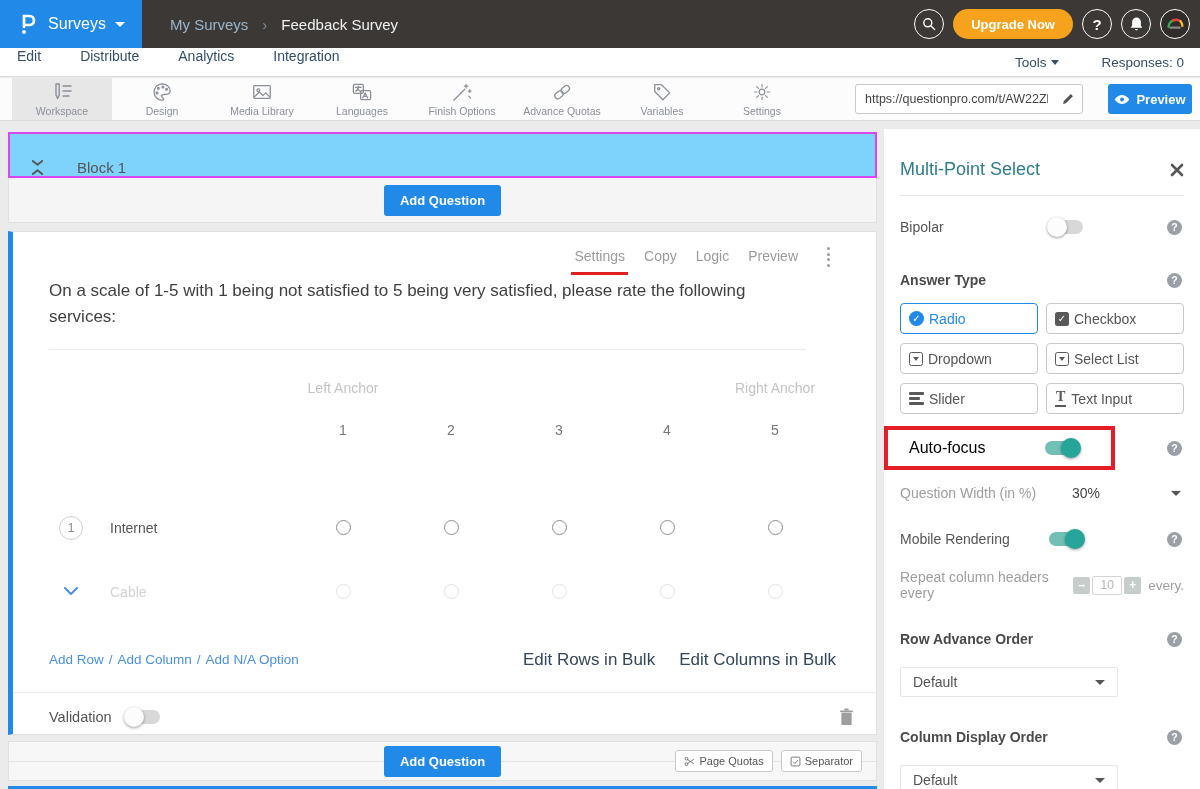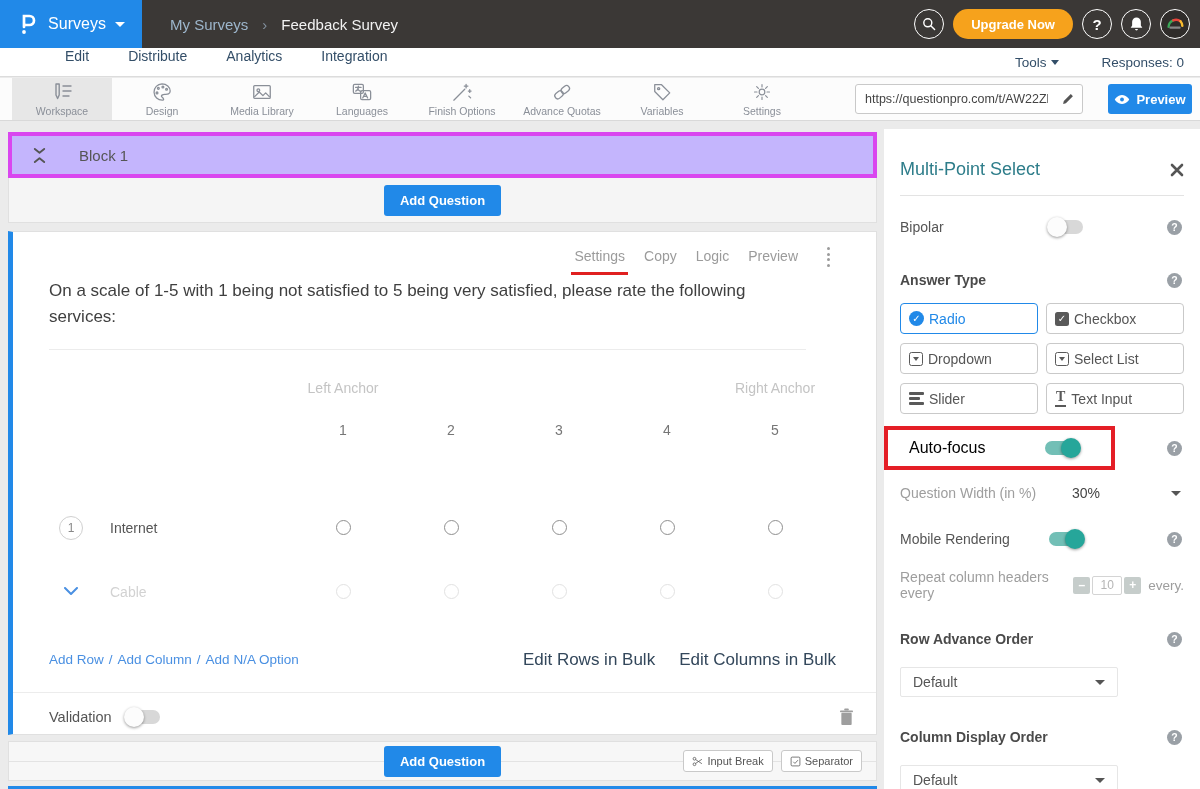--- a/index.html
+++ b/index.html
@@ -25,21 +25,21 @@
   .help-glyph { color:#fff; font-weight:bold; font-size:15px; }
   .upgrade-btn { height:30px; padding:0 18px; background:#f6a21c; border:none; border-radius:15px;
                  color:#fff; font-size:13px; font-weight:bold; cursor:pointer; }
   .avatar { background:#2f2c2a; overflow:hidden; }
 
   
   .navrow { position:absolute; left:0; top:48px; width:1200px; height:29px; background:#fff;
             border-bottom:1px solid #dcdcdc; display:flex; align-items:center; padding:0 16px; }
   .nav-tabs { display:flex; gap:37px; }
   .nav-tab { font-size:14px; color:#334e68; cursor:pointer; padding:4px 1px 6px; }
-  .nav-tab.active { border-bottom:2px solid #2189e8; padding-bottom:15px;margin-left:48px; }
+  .nav-tab.active { border-bottom:2px solid #2189e8; padding-bottom:15px; }
   .nav-right { margin-left:auto; display:flex; align-items:center; gap:42px; font-size:13.5px; color:#334e68; }
   .tools { display:flex; align-items:center; gap:5px; cursor:pointer; }
   .caret-n { width:0;height:0;border-left:4.5px solid transparent;border-right:4.5px solid transparent;border-top:5px solid #334e68; }
 
   
   .toolbar { position:absolute; left:0; top:78px; width:1200px; height:43px; background:#fcfcfc;
              border-bottom:1px solid #d9d9d9; display:flex; padding-left:12px; }
   .tool-item { width:100px; height:42px; display:flex; flex-direction:column; align-items:center;
                justify-content:center; gap:3px; cursor:pointer; }
   .tool-item.selected { background:#e7e7e7; }
@@ -49,21 +49,21 @@
                 border-radius:3px; background:#fff; display:flex; align-items:center; }
   .share-input { flex:1; border:none; outline:none; font-size:12.5px; color:#444; padding:0 6px 0 9px;
                  font-family:"Liberation Sans",sans-serif; background:transparent; min-width:0; }
   .pencil-btn { width:28px; height:28px; display:flex; align-items:center; justify-content:center; cursor:pointer; }
   .preview-btn { position:absolute; left:1108px; top:6px; width:84px; height:30px; background:#2189e8;
                  border:none; border-radius:3px; color:#fff; font-size:13px; font-weight:bold;
                  display:flex; align-items:center; justify-content:center; gap:6px; cursor:pointer; }
 
   
   .main-col { position:absolute; left:8px; top:132px; width:869px; }
-  .block-header { height:46px; background:#c4b5fd; border:4px solid #d946ef; display:flex; align-items:center; padding:0 20px; }
+  .block-header { height:46px; background:#7dd3fc; border:2px solid #d946ef; display:flex; align-items:flex-end; padding:0 20px; }
   .collapse-icon { cursor:pointer; display:flex; }
   .block-title { font-size:15px; color:#555; margin-left:32px; }
   .addq-strip { height:45px; background:#f5f5f5; border:1px solid #e0e0e0; border-top:none;
                 display:flex; align-items:center; justify-content:center; }
   .addq-btn { background:#2189e8; color:#fff; border:none; border-radius:3px; font-size:13px; font-weight:bold;
               padding:8px 16px; cursor:pointer; }
   .q-card { margin-top:8px; height:504px; background:#fff; border:1px solid #e0e0e0;
             border-left:5px solid #2189e8; position:relative; overflow:hidden; }
   .q-tabs { position:absolute; top:13px; right:44px; display:flex; align-items:center; gap:19px; }
   .q-tab { font-size:14px; color:#9b9b9b; cursor:pointer; position:relative; padding-bottom:2px; }
@@ -439,21 +439,21 @@
 
   <div class="footer-strip">
     <button class="addq-btn">Add Question</button>
     <span class="mini-btns">
       <span class="mini-btn">
         <svg width="11" height="11" viewBox="0 0 20 20">
           <circle cx="4.5" cy="5" r="2.5"></circle>
             <circle cx="4.5" cy="15" r="2.5"></circle>
           <path d="M6.5 6.5L18 14M6.5 13.5L18 6"></path>
         </svg>
-        <span>Input Break</span>
+        <span>Page Quotas</span>
       </span>
       <span class="mini-btn">
         <svg width="11" height="11" viewBox="0 0 20 20">
           <rect x="2" y="2" width="16" height="16" rx="2"></rect>
             <path d="M6 10.5l3 3 5.5-6"></path>
         </svg>
         <span>Separator</span>
       </span>
     </span>
   </div>

